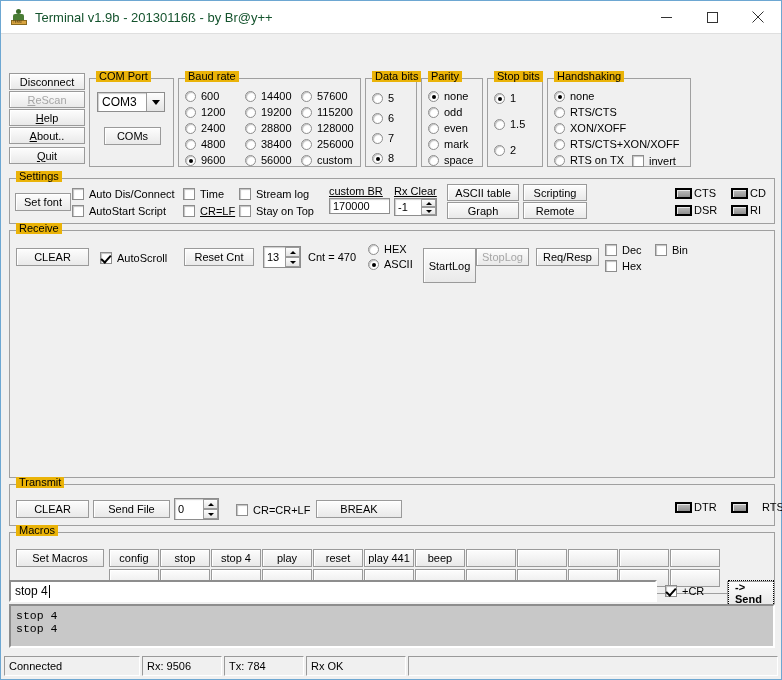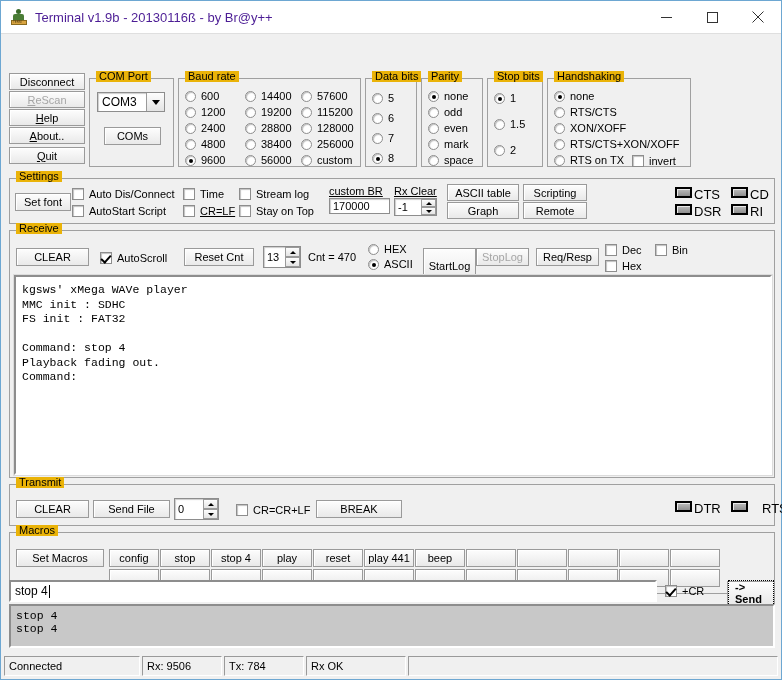--- a/index.html
+++ b/index.html
@@ -24,21 +24,21 @@
     border-bottom:1px solid #dfdfdf;
   }
   .title-icon{
     width:18px;height:18px;margin-left:9px;margin-right:7px;
     position:relative;flex:none;
   }
   .title-icon .head{position:absolute;left:6px;top:1px;width:5px;height:5px;border-radius:50%;background:#3a6b2a;}
   .title-icon .body{position:absolute;left:3px;top:6px;width:11px;height:6px;background:#4a7d36;border-radius:2px 2px 0 0;}
   .title-icon .base{position:absolute;left:1px;top:12px;width:16px;height:5px;background:#d9a441;border:1px solid #8a6a1e;box-sizing:border-box;}
   .title-icon .base:after{content:"TERM";position:absolute;left:1px;top:-1px;font-size:3px;color:#4a3a10;letter-spacing:0;}
-  .title-text{font-size:13px;color:#4c1d95;white-space:nowrap;}
+  .title-text{font-size:13px;color:#14532d;white-space:nowrap;}
   .win-buttons{margin-left:auto;display:flex;height:32px;}
   .win-btn{width:46px;height:32px;display:flex;align-items:center;justify-content:center;}
   .win-btn svg{display:block;}
   
   .grp{
     position:absolute;
     border:1px solid #a0a0a0;
     box-sizing:border-box;
   }
   .grp > .legend{
@@ -105,21 +105,21 @@
     box-sizing:border-box;display:flex;align-items:center;font-size:11px;padding-left:3px;
   }
   .spin .upd{
     margin-left:auto;width:15px;height:100%;display:flex;flex-direction:column;
   }
   .spin .upd div{
     flex:1;background:linear-gradient(#fdfdfd,#e4e4e4);border:1px solid #9a9a9a;
     box-sizing:border-box;display:flex;align-items:center;justify-content:center;
   }
   .led{
-    position:absolute;display:flex;align-items:flex-start;font-size:13px;white-space:nowrap;
+    position:absolute;display:flex;align-items:flex-end;font-size:11px;white-space:nowrap;
   }
   .led .lamp{
     width:17px;height:11px;background:linear-gradient(#bdbdbd,#8f8f8f);
     border:2px solid #000;box-sizing:border-box;margin-right:2px;flex:none;
     box-shadow:inset 1px 1px 0 #e8e8e8;
   }
   
   .recvbox{
     position:absolute;background:#fff;
     border:2px solid;
@@ -539,27 +539,20 @@
         </div>
       <div class="check" style="left:595px;top:29px;">
           <span class="box"></span>
           <span>Hex</span>
         </div>
       <div class="check" style="left:645px;top:13px;">
           <span class="box"></span>
           <span>Bin</span>
         </div>
 
-      <div class="recvbox" style="left:4px;top:44px;width:758px;height:200px;">kgsws' xMega WAVe player
-MMC init : SDHC
-FS init : FAT32
-
-Command: stop 4
-Playback fading out.
-Command:</div>
     </div>
 
     <div class="grp" style="left:8px;top:450px;width:766px;height:42px;">
       <div class="legend">Transmit</div>
       <div class="btn" style="left:6px;top:15px;width:73px;height:18px;">
           <span>CLEAR</span>
         </div>
       <div class="btn" style="left:83px;top:15px;width:77px;height:18px;">
           <span>Send File</span>
         </div>

